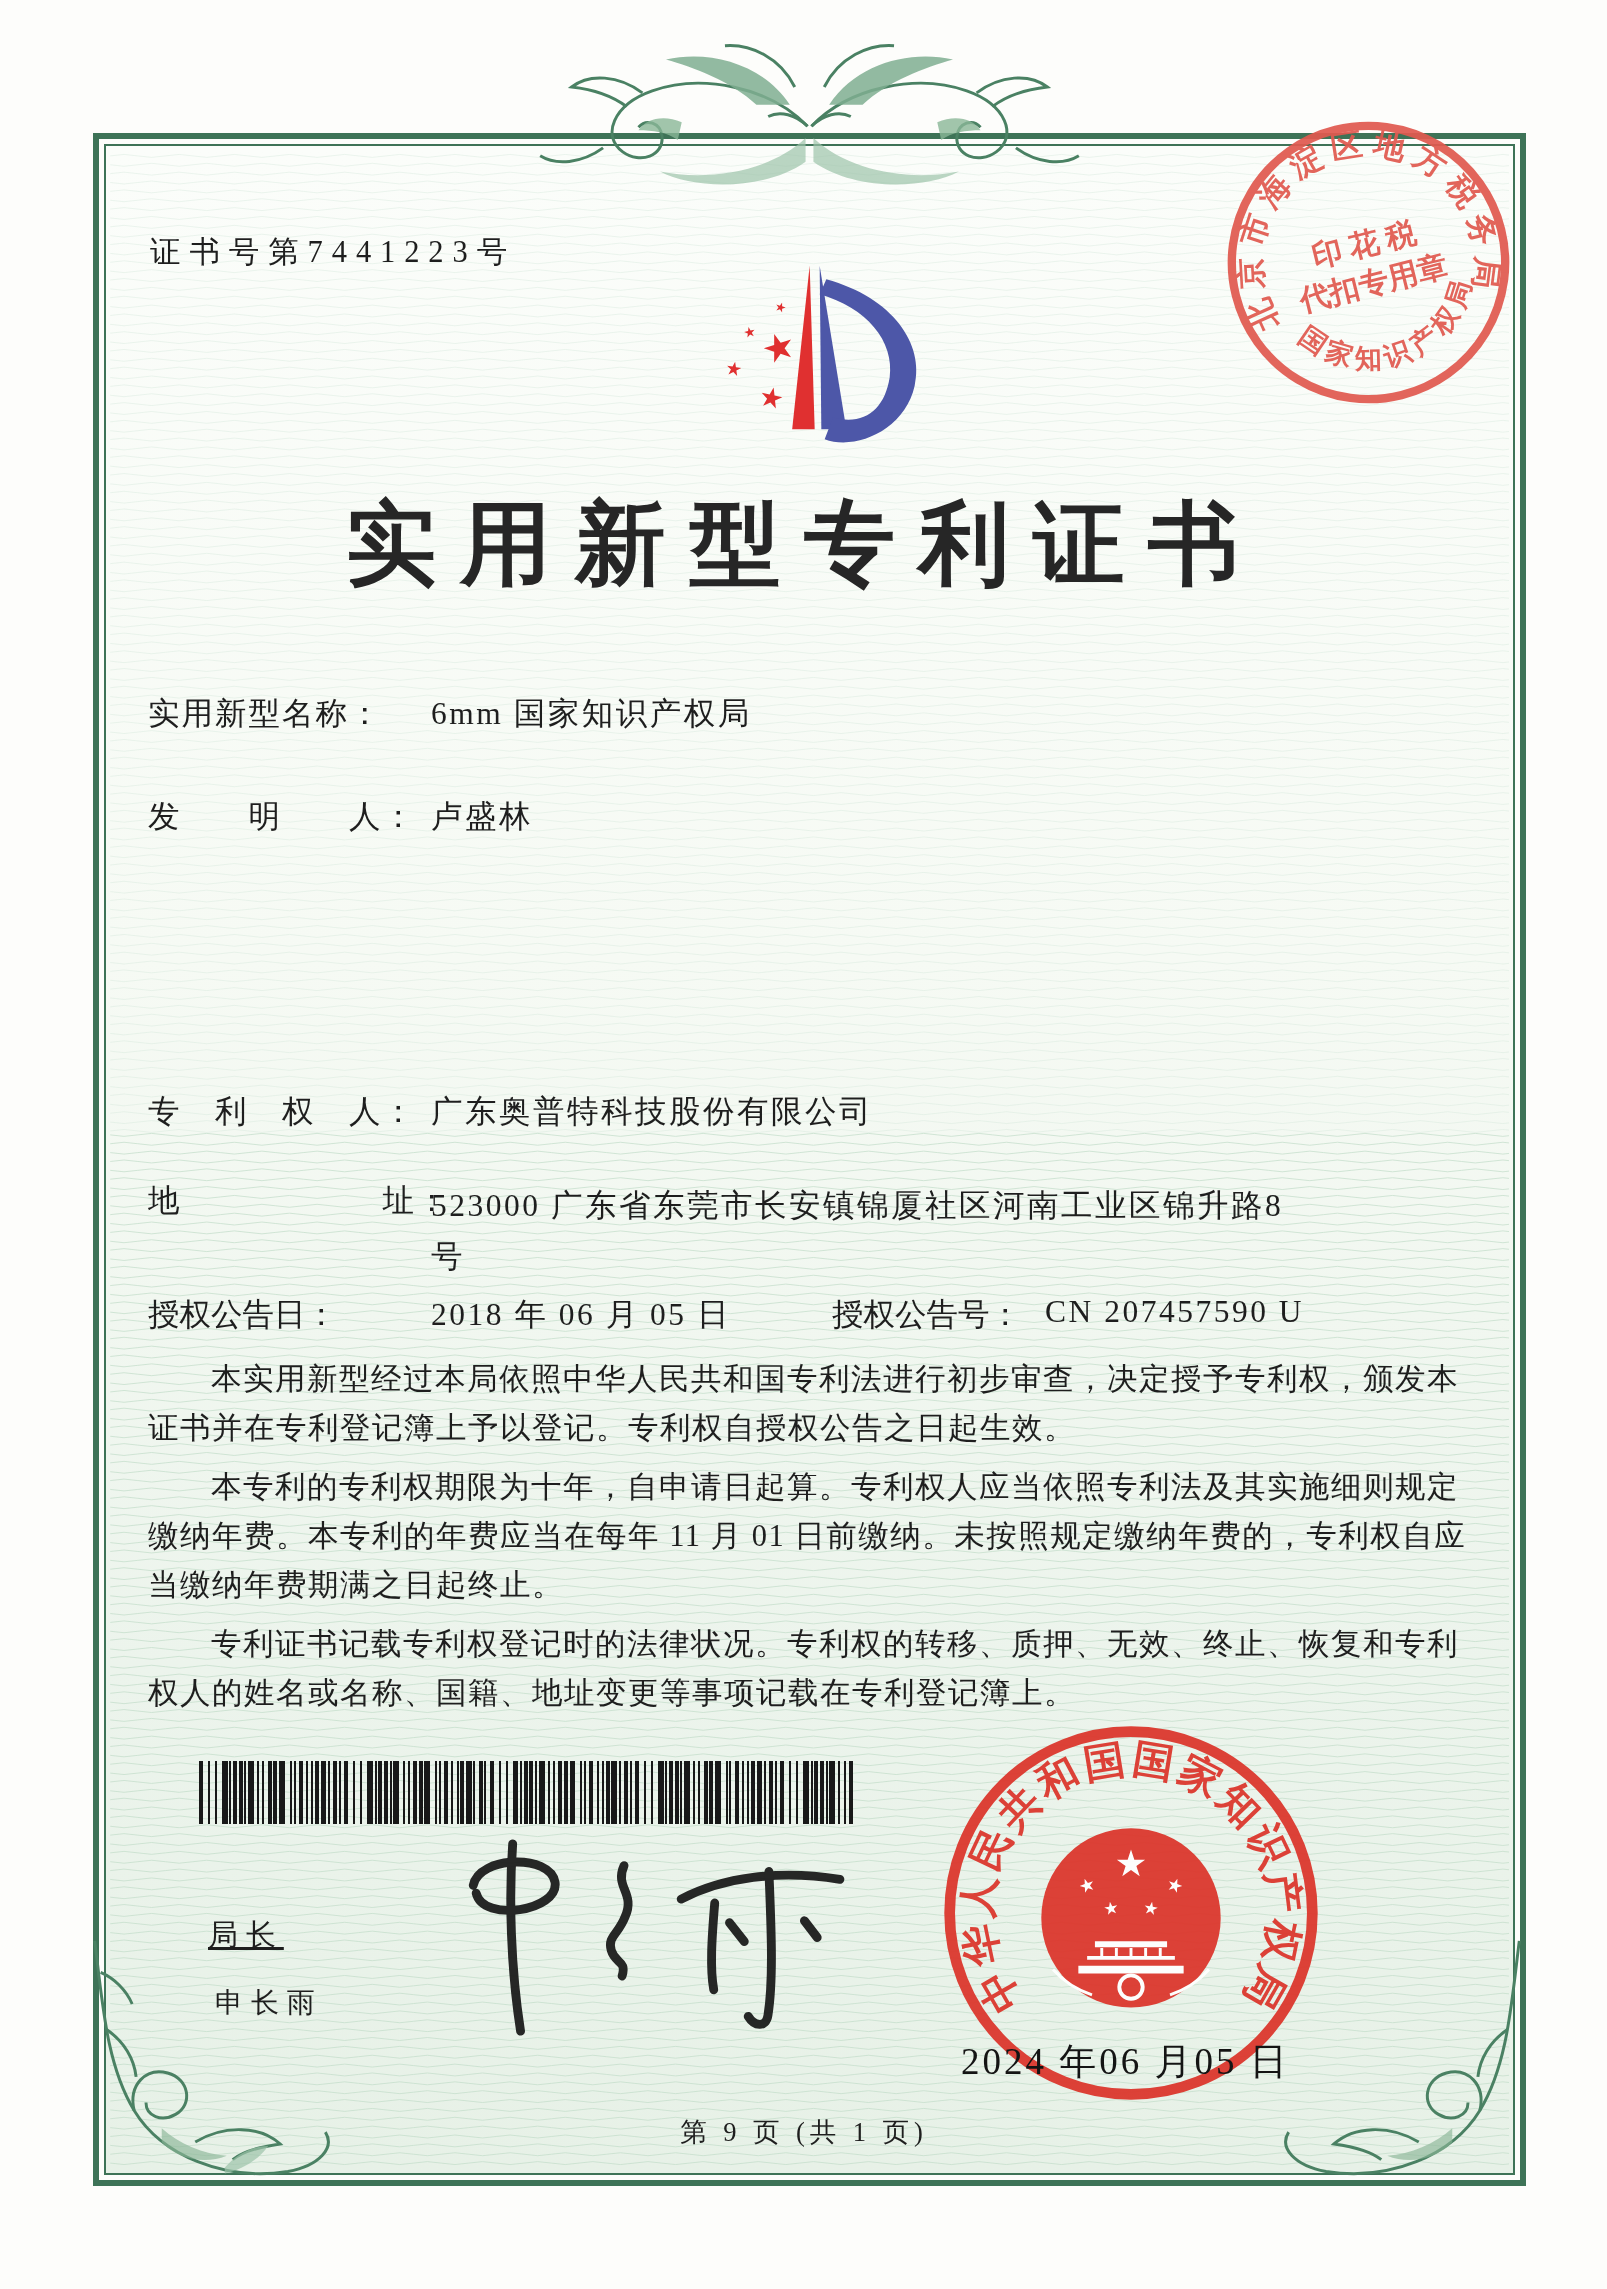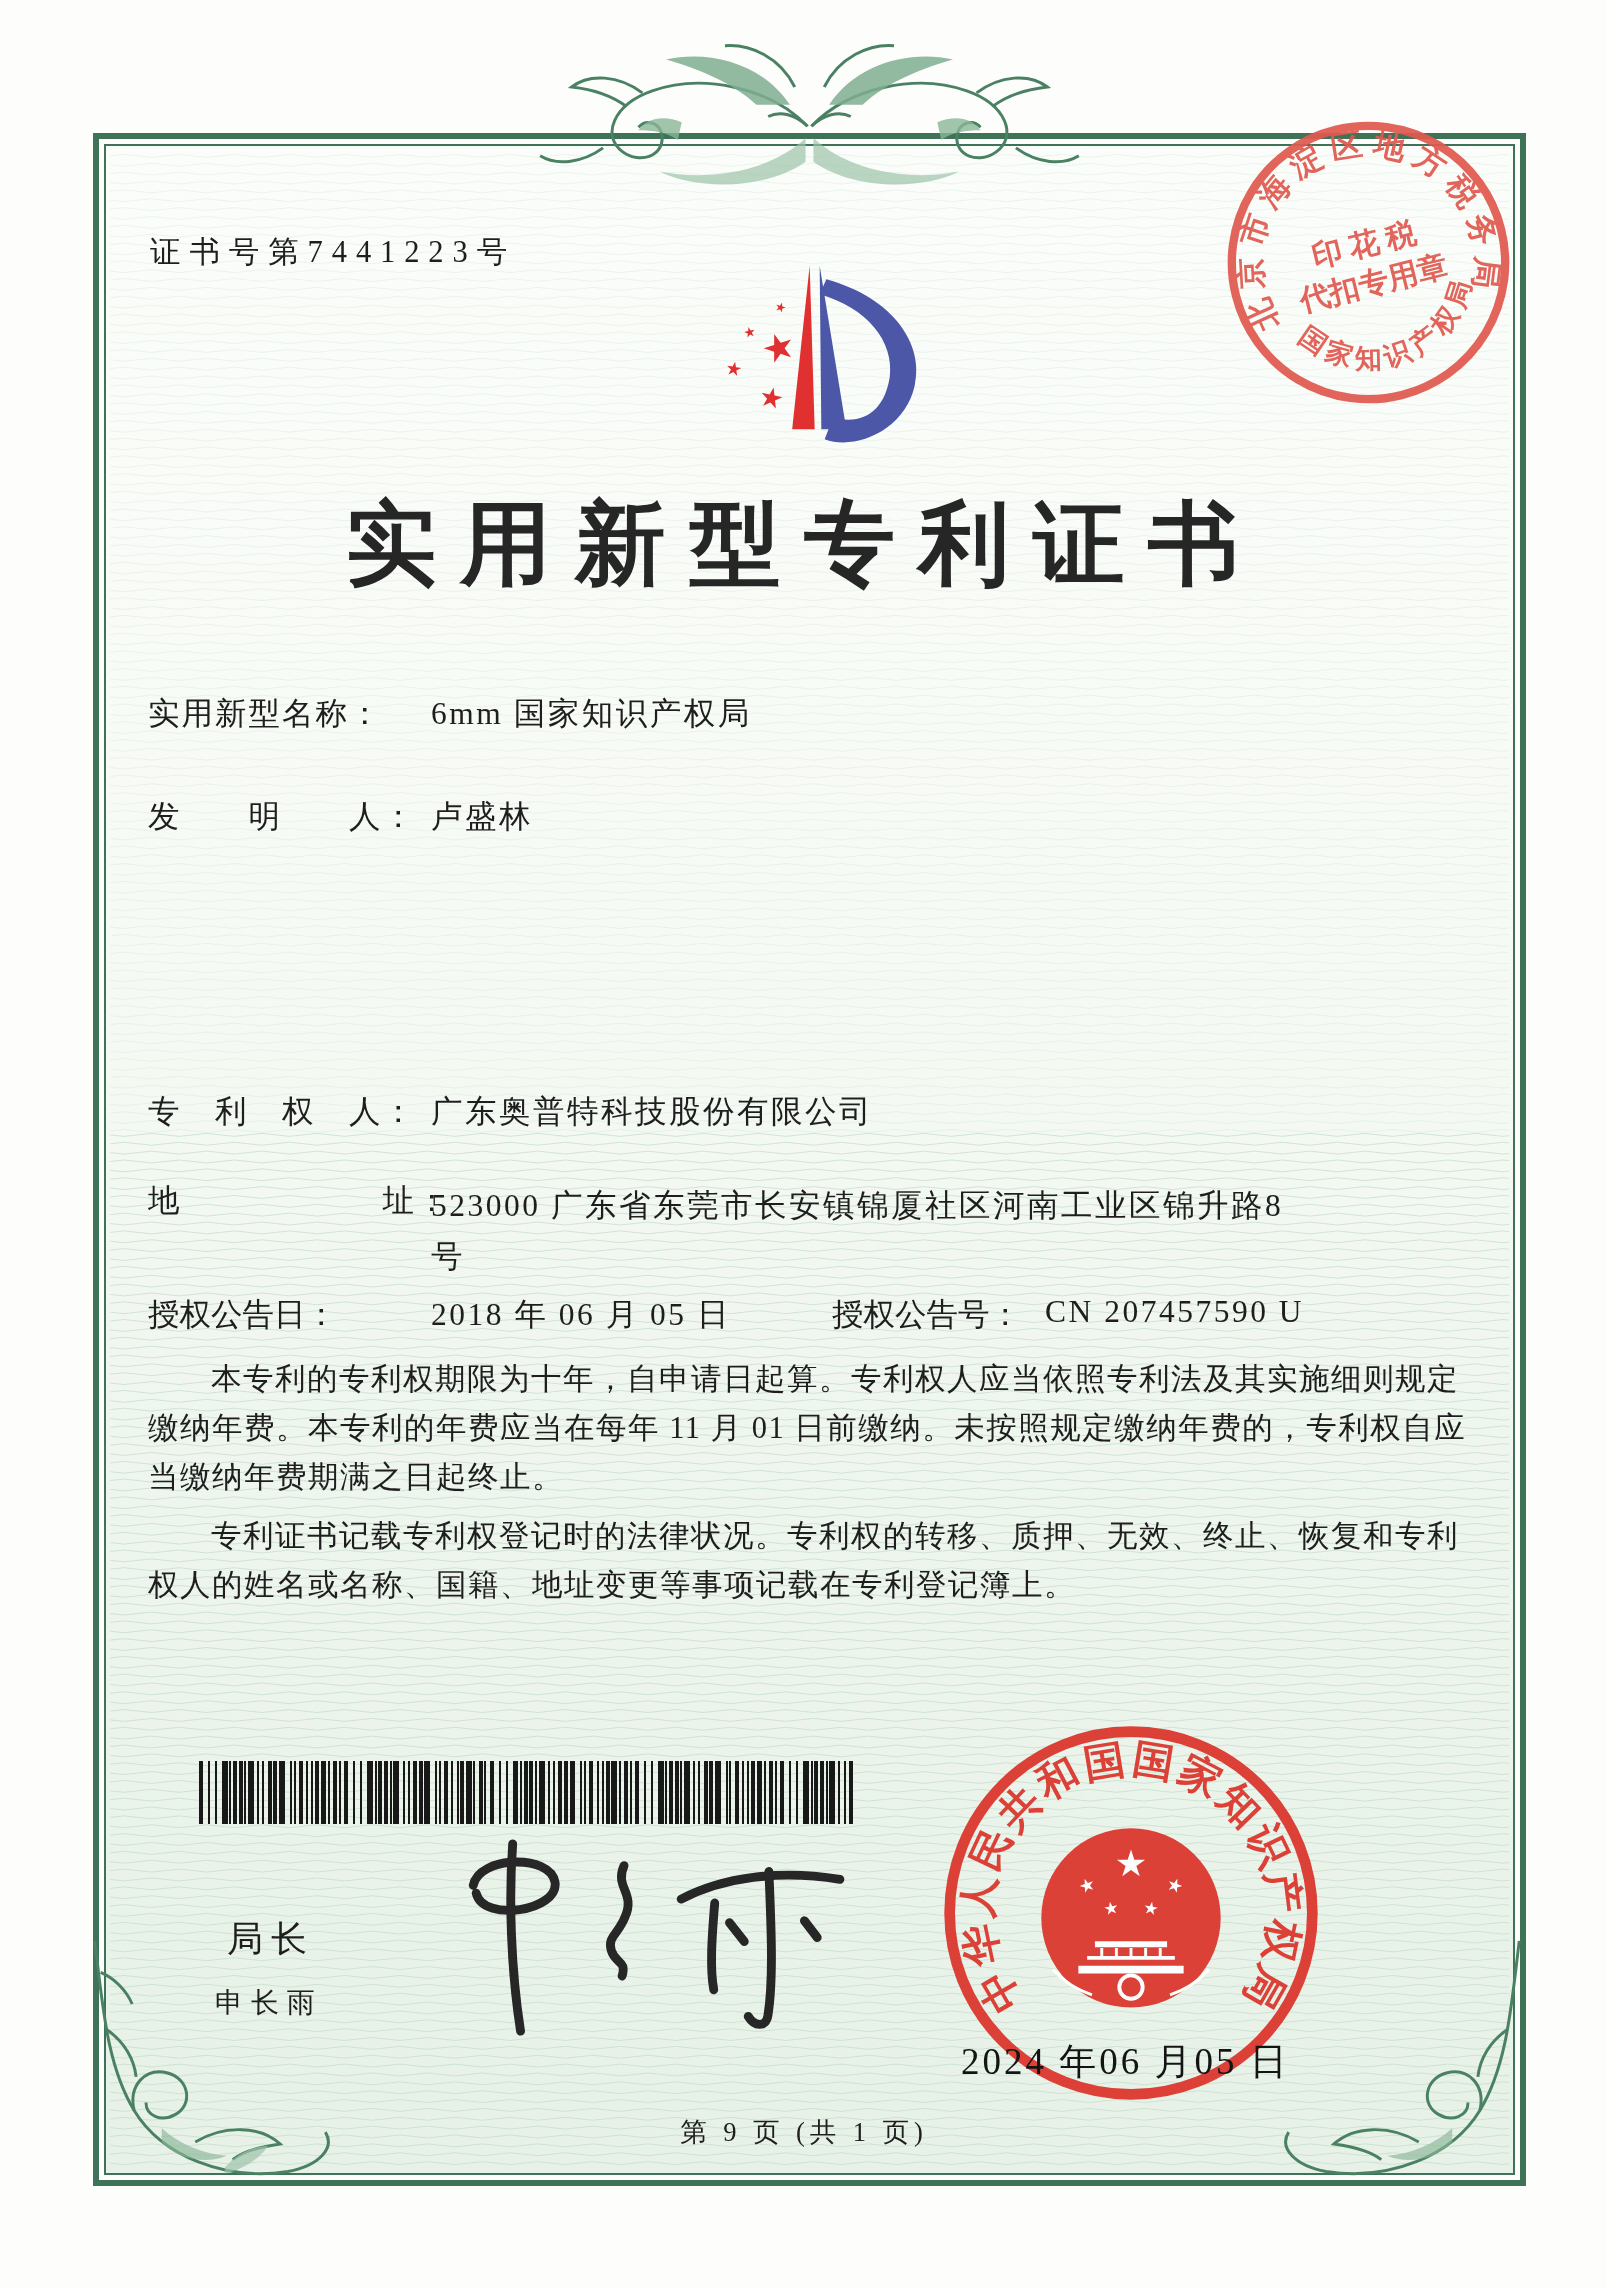--- a/index.html
+++ b/index.html
@@ -37,21 +37,21 @@
   .grant-right .f-label{width:auto;margin-right:24px;}
 
   .paragraphs{position:absolute;left:148px;top:1355px;width:1334px;z-index:4;
               font-size:30.5px;line-height:49px;}
   .paragraphs p{margin:0 0 9.9px 0;text-indent:63px;letter-spacing:1.5px;}
 
   .barcode{position:absolute;left:199px;top:1761px;width:697px;height:63px;z-index:4;
            white-space:nowrap;overflow:hidden;font-size:0;}
   .barcode i{display:inline-block;height:100%;background:#181818;}
 
-  .signer-title{position:absolute;left:227px;top:1915px;font-size:36px;letter-spacing:7.9px;z-index:4;}
+  .signer-title{position:absolute;left:208px;top:1915px;font-size:30px;letter-spacing:7.9px;z-index:4;text-decoration:underline;}
   .signer-name{position:absolute;left:215px;top:1984px;font-size:28px;letter-spacing:7.9px;z-index:4;}
   .signature{position:absolute;left:422px;top:1828px;width:479px;height:223px;z-index:7;}
 
   .seal{position:absolute;left:936px;top:1718px;width:390px;height:390px;z-index:5;opacity:.94;}
   .seal-date{position:absolute;left:961px;top:2037px;z-index:6;font-size:37px;letter-spacing:3px;color:#141414;}
 
   .footer{position:absolute;left:0;right:0;top:2114px;text-align:center;font-size:26.6px;letter-spacing:4.9px;z-index:4;}
 </style>
 </head>
 <body>
@@ -156,20 +156,21 @@
   </div>
 
   <div class="grant-row">
     <span class="f-label">授权公告日：</span><span class="f-value">2018 年 06 月 05 日</span>
   </div>
   <div class="grant-right">
     <span class="f-label">授权公告号：</span><span class="f-value">CN 207457590 U</span>
   </div>
 
   <div class="paragraphs">
+    <p>本实用新型经过本局依照中华人民共和国专利法进行初步审查，决定授予专利权，颁发本证书并在专利登记簿上予以登记。专利权自授权公告之日起生效。</p>
     <p>本专利的专利权期限为十年，自申请日起算。专利权人应当依照专利法及其实施细则规定缴纳年费。本专利的年费应当在每年 11 月 01 日前缴纳。未按照规定缴纳年费的，专利权自应当缴纳年费期满之日起终止。</p>
     <p>专利证书记载专利权登记时的法律状况。专利权的转移、质押、无效、终止、恢复和专利权人的姓名或名称、国籍、地址变更等事项记载在专利登记簿上。</p>
   </div>
 
   <div class="barcode"><i style="width: 3.9px; margin-right: 5px;"></i><i style="width: 2px; margin-right: 5px;"></i><i style="width: 2px; margin-right: 5px;"></i><i style="width: 5.9px; margin-right: 1.7px;"></i><i style="width: 2px; margin-right: 1.7px;"></i><i style="width: 3.9px; margin-right: 1.7px;"></i><i style="width: 3.9px; margin-right: 1.7px;"></i><i style="width: 2px; margin-right: 1.7px;"></i><i style="width: 5.9px; margin-right: 3.3px;"></i><i style="width: 2px; margin-right: 3.3px;"></i><i style="width: 2px; margin-right: 3.3px;"></i><i style="width: 3.9px; margin-right: 1.7px;"></i><i style="width: 3.9px; margin-right: 1.7px;"></i><i style="width: 5.9px; margin-right: 5px;"></i><i style="width: 2px; margin-right: 1.7px;"></i><i style="width: 2px; margin-right: 3.3px;"></i><i style="width: 3.9px; margin-right: 3.3px;"></i><i style="width: 2px; margin-right: 3.3px;"></i><i style="width: 2px; margin-right: 1.7px;"></i><i style="width: 3.9px; margin-right: 1.7px;"></i><i style="width: 5.9px; margin-right: 1.7px;"></i><i style="width: 2px; margin-right: 3.3px;"></i><i style="width: 3.9px; margin-right: 1.7px;"></i><i style="width: 2px; margin-right: 3.3px;"></i><i style="width: 3.9px; margin-right: 5px;"></i><i style="width: 2px; margin-right: 5px;"></i><i style="width: 2px; margin-right: 5px;"></i><i style="width: 5.9px; margin-right: 1.7px;"></i><i style="width: 2px; margin-right: 1.7px;"></i><i style="width: 3.9px; margin-right: 1.7px;"></i><i style="width: 3.9px; margin-right: 1.7px;"></i><i style="width: 2px; margin-right: 1.7px;"></i><i style="width: 5.9px; margin-right: 3.3px;"></i><i style="width: 2px; margin-right: 3.3px;"></i><i style="width: 2px; margin-right: 3.3px;"></i><i style="width: 3.9px; margin-right: 1.7px;"></i><i style="width: 3.9px; margin-right: 1.7px;"></i><i style="width: 5.9px; margin-right: 5px;"></i><i style="width: 2px; margin-right: 1.7px;"></i><i style="width: 2px; margin-right: 3.3px;"></i><i style="width: 3.9px; margin-right: 3.3px;"></i><i style="width: 2px; margin-right: 3.3px;"></i><i style="width: 2px; margin-right: 1.7px;"></i><i style="width: 3.9px; margin-right: 1.7px;"></i><i style="width: 5.9px; margin-right: 1.7px;"></i><i style="width: 2px; margin-right: 3.3px;"></i><i style="width: 3.9px; margin-right: 1.7px;"></i><i style="width: 2px; margin-right: 3.3px;"></i><i style="width: 3.9px; margin-right: 5px;"></i><i style="width: 2px; margin-right: 5px;"></i><i style="width: 2px; margin-right: 5px;"></i><i style="width: 5.9px; margin-right: 1.7px;"></i><i style="width: 2px; margin-right: 1.7px;"></i><i style="width: 3.9px; margin-right: 1.7px;"></i><i style="width: 3.9px; margin-right: 1.7px;"></i><i style="width: 2px; margin-right: 1.7px;"></i><i style="width: 5.9px; margin-right: 3.3px;"></i><i style="width: 2px; margin-right: 3.3px;"></i><i style="width: 2px; margin-right: 3.3px;"></i><i style="width: 3.9px; margin-right: 1.7px;"></i><i style="width: 3.9px; margin-right: 1.7px;"></i><i style="width: 5.9px; margin-right: 5px;"></i><i style="width: 2px; margin-right: 1.7px;"></i><i style="width: 2px; margin-right: 3.3px;"></i><i style="width: 3.9px; margin-right: 3.3px;"></i><i style="width: 2px; margin-right: 3.3px;"></i><i style="width: 2px; margin-right: 1.7px;"></i><i style="width: 3.9px; margin-right: 1.7px;"></i><i style="width: 5.9px; margin-right: 1.7px;"></i><i style="width: 2px; margin-right: 3.3px;"></i><i style="width: 3.9px; margin-right: 1.7px;"></i><i style="width: 2px; margin-right: 3.3px;"></i><i style="width: 3.9px; margin-right: 5px;"></i><i style="width: 2px; margin-right: 5px;"></i><i style="width: 2px; margin-right: 5px;"></i><i style="width: 5.9px; margin-right: 1.7px;"></i><i style="width: 2px; margin-right: 1.7px;"></i><i style="width: 3.9px; margin-right: 1.7px;"></i><i style="width: 3.9px; margin-right: 1.7px;"></i><i style="width: 2px; margin-right: 1.7px;"></i><i style="width: 5.9px; margin-right: 3.3px;"></i><i style="width: 2px; margin-right: 3.3px;"></i><i style="width: 2px; margin-right: 3.3px;"></i><i style="width: 3.9px; margin-right: 1.7px;"></i><i style="width: 3.9px; margin-right: 1.7px;"></i><i style="width: 5.9px; margin-right: 5px;"></i><i style="width: 2px; margin-right: 1.7px;"></i><i style="width: 2px; margin-right: 3.3px;"></i><i style="width: 3.9px; margin-right: 3.3px;"></i><i style="width: 2px; margin-right: 3.3px;"></i><i style="width: 2px; margin-right: 1.7px;"></i><i style="width: 3.9px; margin-right: 1.7px;"></i><i style="width: 5.9px; margin-right: 1.7px;"></i><i style="width: 2px; margin-right: 3.3px;"></i><i style="width: 3.9px; margin-right: 1.7px;"></i><i style="width: 2px; margin-right: 3.3px;"></i><i style="width: 3.9px; margin-right: 5px;"></i><i style="width: 2px; margin-right: 5px;"></i><i style="width: 2px; margin-right: 5px;"></i><i style="width: 5.9px; margin-right: 1.7px;"></i><i style="width: 2px; margin-right: 1.7px;"></i><i style="width: 3.9px; margin-right: 1.7px;"></i><i style="width: 3.9px; margin-right: 1.7px;"></i><i style="width: 2px; margin-right: 1.7px;"></i><i style="width: 5.9px; margin-right: 3.3px;"></i><i style="width: 2px; margin-right: 3.3px;"></i><i style="width: 2px; margin-right: 3.3px;"></i><i style="width: 3.9px; margin-right: 1.7px;"></i></div>
 
   <div class="signer-title">局长</div>
   <div class="signer-name">申长雨</div>
 
   <svg class="signature" viewBox="0 0 486 226">

